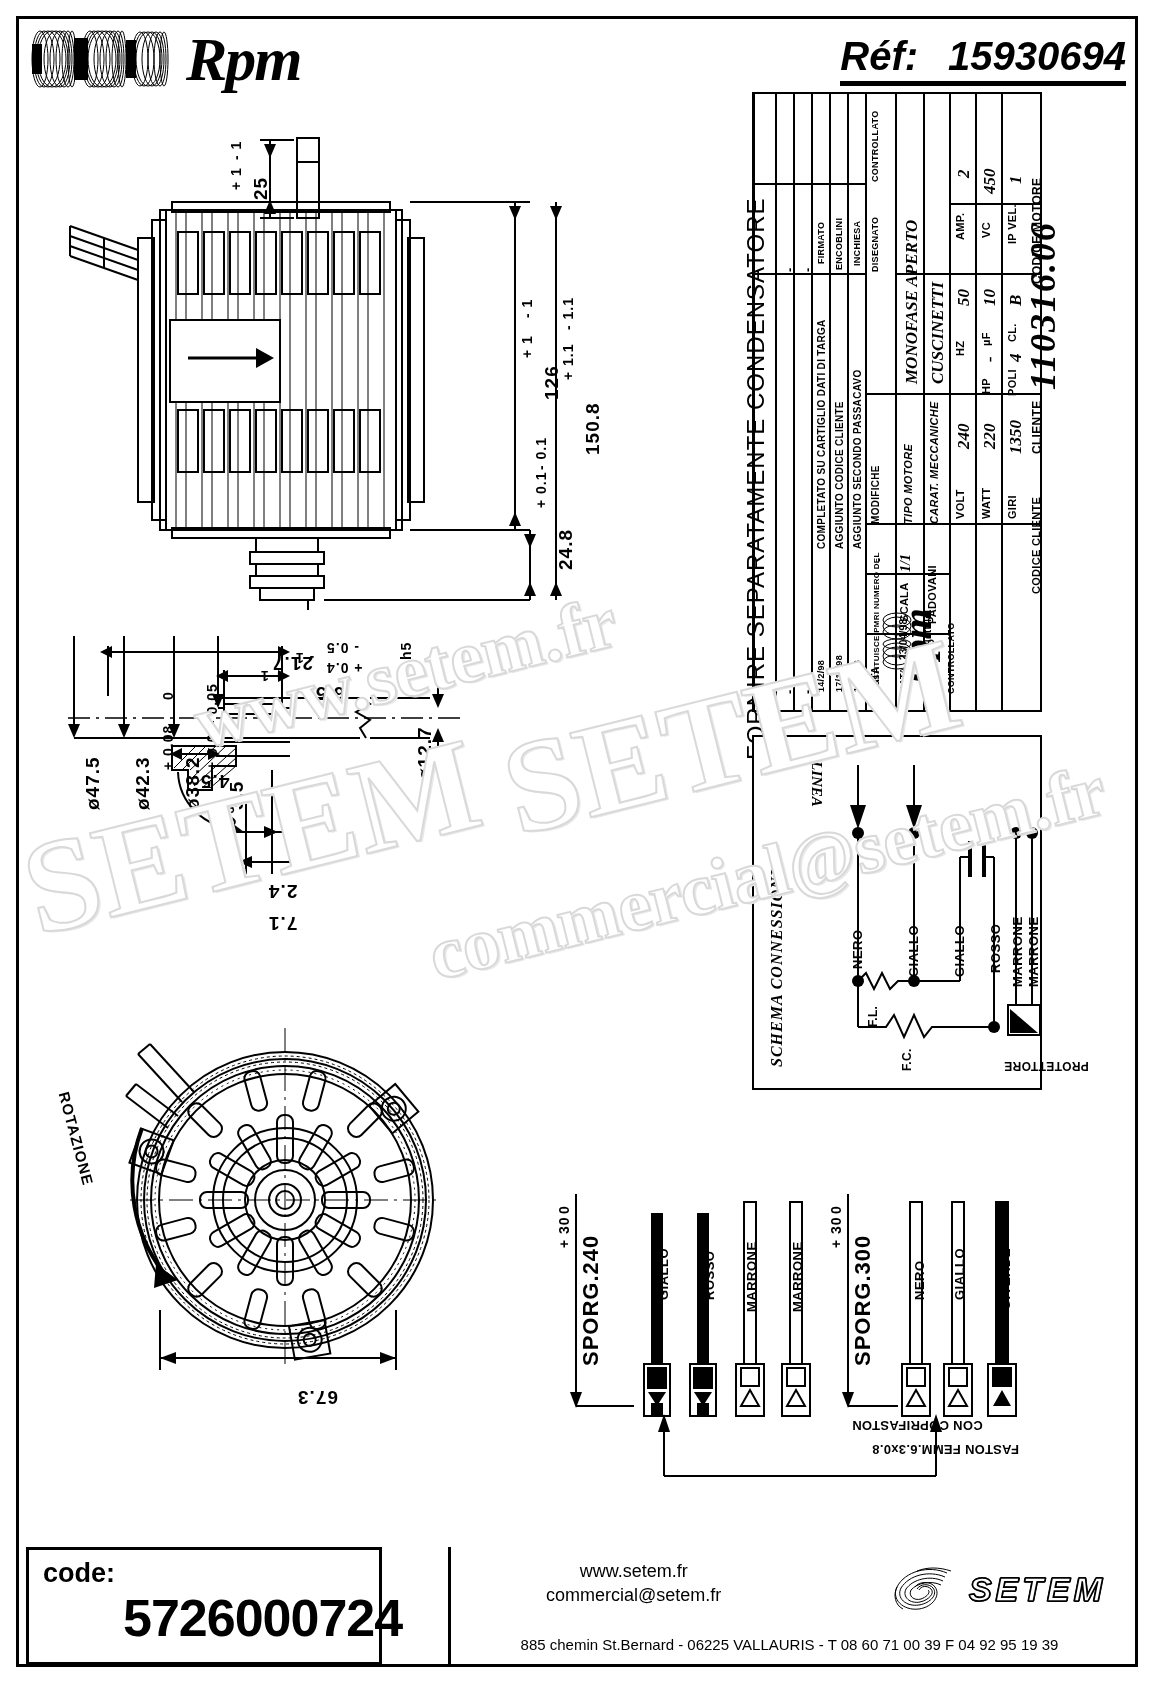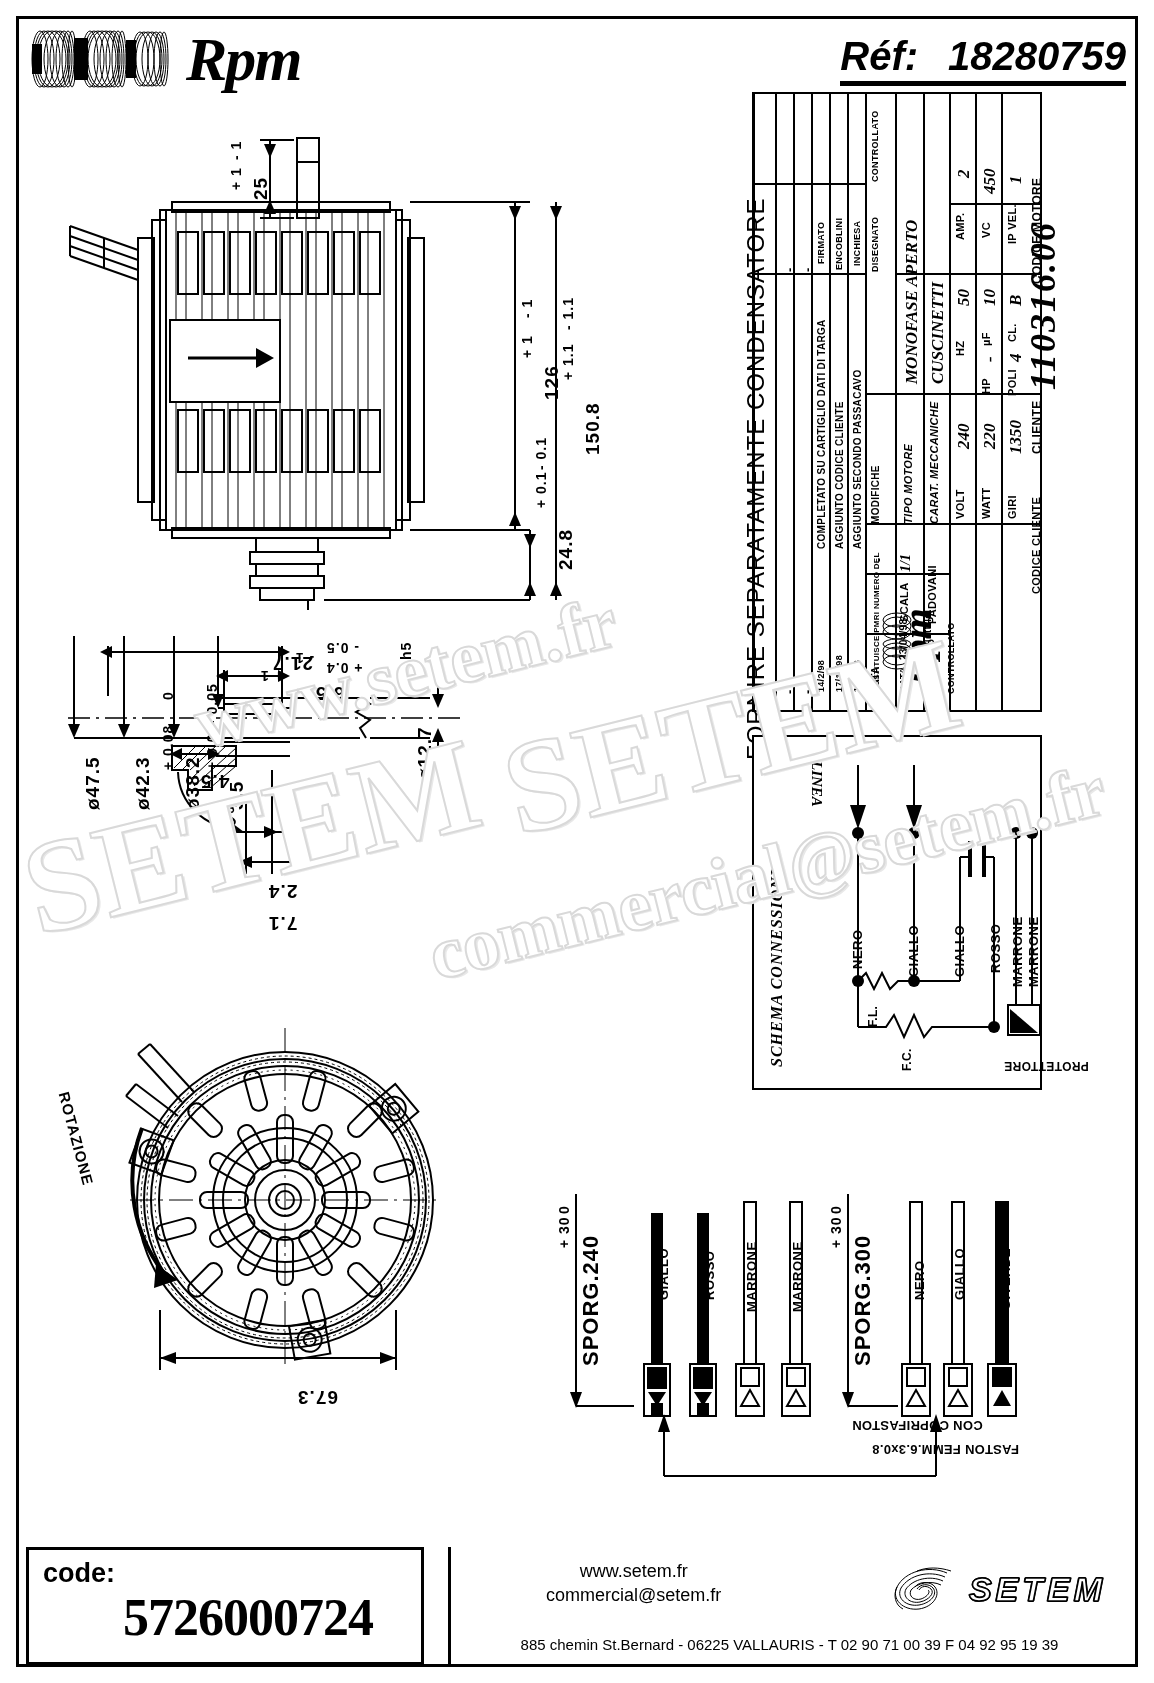--- a/index.html
+++ b/index.html
@@ -102,34 +102,34 @@
     width: 290px; height: 355px;
     border: 2px solid #000;
     box-sizing: border-box;
     background: #fff;
   }
 
   
   #code-box {
     position: absolute;
     left: 26px; bottom: 18px;
-    width: 398px; height: 118px;
+    width: 356px; height: 118px;
     border: 3px solid #000;
     box-sizing: border-box;
     background: #fff;
   }
   #code-label {
     position:absolute; left: 14px; top: 8px;
     font-size: 27px; font-weight: bold;
     font-family: "Liberation Sans", sans-serif;
   }
   #code-value {
     position:absolute; left: 94px; top: 38px;
     font-size: 52px; font-weight: bold;
-    font-family: Liberation Serif, serif;
+    font-family: Liberation Sans, sans-serif;
     letter-spacing: -1px;
   }
   #footer-right {
     position: absolute;
     left: 448px; bottom: 18px;
     right: 26px; height: 118px;
     border-left: 3px solid #000;
     box-sizing: border-box;
     padding-left: 10px;
   }
@@ -226,21 +226,21 @@
         </g>
         <rect x="2" y="16" width="10" height="30" fill="#000" stroke="none"></rect>
         <rect x="44" y="10" width="14" height="42" fill="#000" stroke="none"></rect>
         <rect x="96" y="12" width="10" height="38" fill="#000" stroke="none"></rect>
       </g>
     </svg>
     <span id="rpm-word">Rpm</span>
   </div>
 
   <div id="ref-block">
-    <span class="rf">Réf:</span><span>18280759</span>
+    <span class="rf">Réf:</span><span>15930694</span>
   </div>
 
   <svg style="position:absolute;left:60px;top:110px;" width="620" height="500" viewBox="0 0 620 500">
 
     <g class="lnm">
       <rect x="237" y="28" width="22" height="80"></rect>
       <line x1="237" y1="52" x2="259" y2="52"></line>
 
       <rect x="100" y="100" width="242" height="320"></rect>
       <rect x="106" y="100" width="230" height="320"></rect>
@@ -916,21 +916,21 @@
           <path d="M58,10 C40,2 16,8 8,24 C2,36 14,48 30,46 C44,44 52,32 46,24 C42,18 30,18 26,24"></path>
           <path d="M56,14 C40,7 20,12 12,25 C7,35 17,44 30,42 C42,40 49,31 44,25 C40,20 31,21 28,26"></path>
           <path d="M54,18 C41,12 24,16 17,26 C13,34 21,41 31,39 C40,37 46,30 42,26 C38,22 32,23 30,27"></path>
           <path d="M52,22 C42,17 28,20 22,27 C19,33 25,38 32,36 C38,34 42,29 39,27"></path>
           <path d="M8,24 C4,32 6,42 14,46"></path>
           <path d="M62,8 C50,4 38,4 28,8"></path>
         </g>
       </svg>
       <span id="setem-word">SETEM</span>
     </div>
-    <div id="addr-line">885 chemin St.Bernard  -   06225 VALLAURIS  -  T 02 90 71 00 39   F 04 92 95 19 39</div>
+    <div id="addr-line">885 chemin St.Bernard  -   06225 VALLAURIS  -  T 08 60 71 00 39   F 04 92 95 19 39</div>
   </div>
 
   <div id="wm">
     <span class="wm-t" style="left:20px;top:760px;font-size:132px;transform:rotate(-14deg);">SETEM</span>
     <span class="wm-t" style="left:500px;top:660px;font-size:132px;transform:rotate(-14deg);">SETEM</span>
     <span class="wm-t" style="left:190px;top:630px;font-size:74px;transform:rotate(-14deg);">www.setem.fr</span>
     <span class="wm-t" style="left:420px;top:830px;font-size:74px;transform:rotate(-14deg);">commercial@setem.fr</span>
   </div>
 
 </div>

